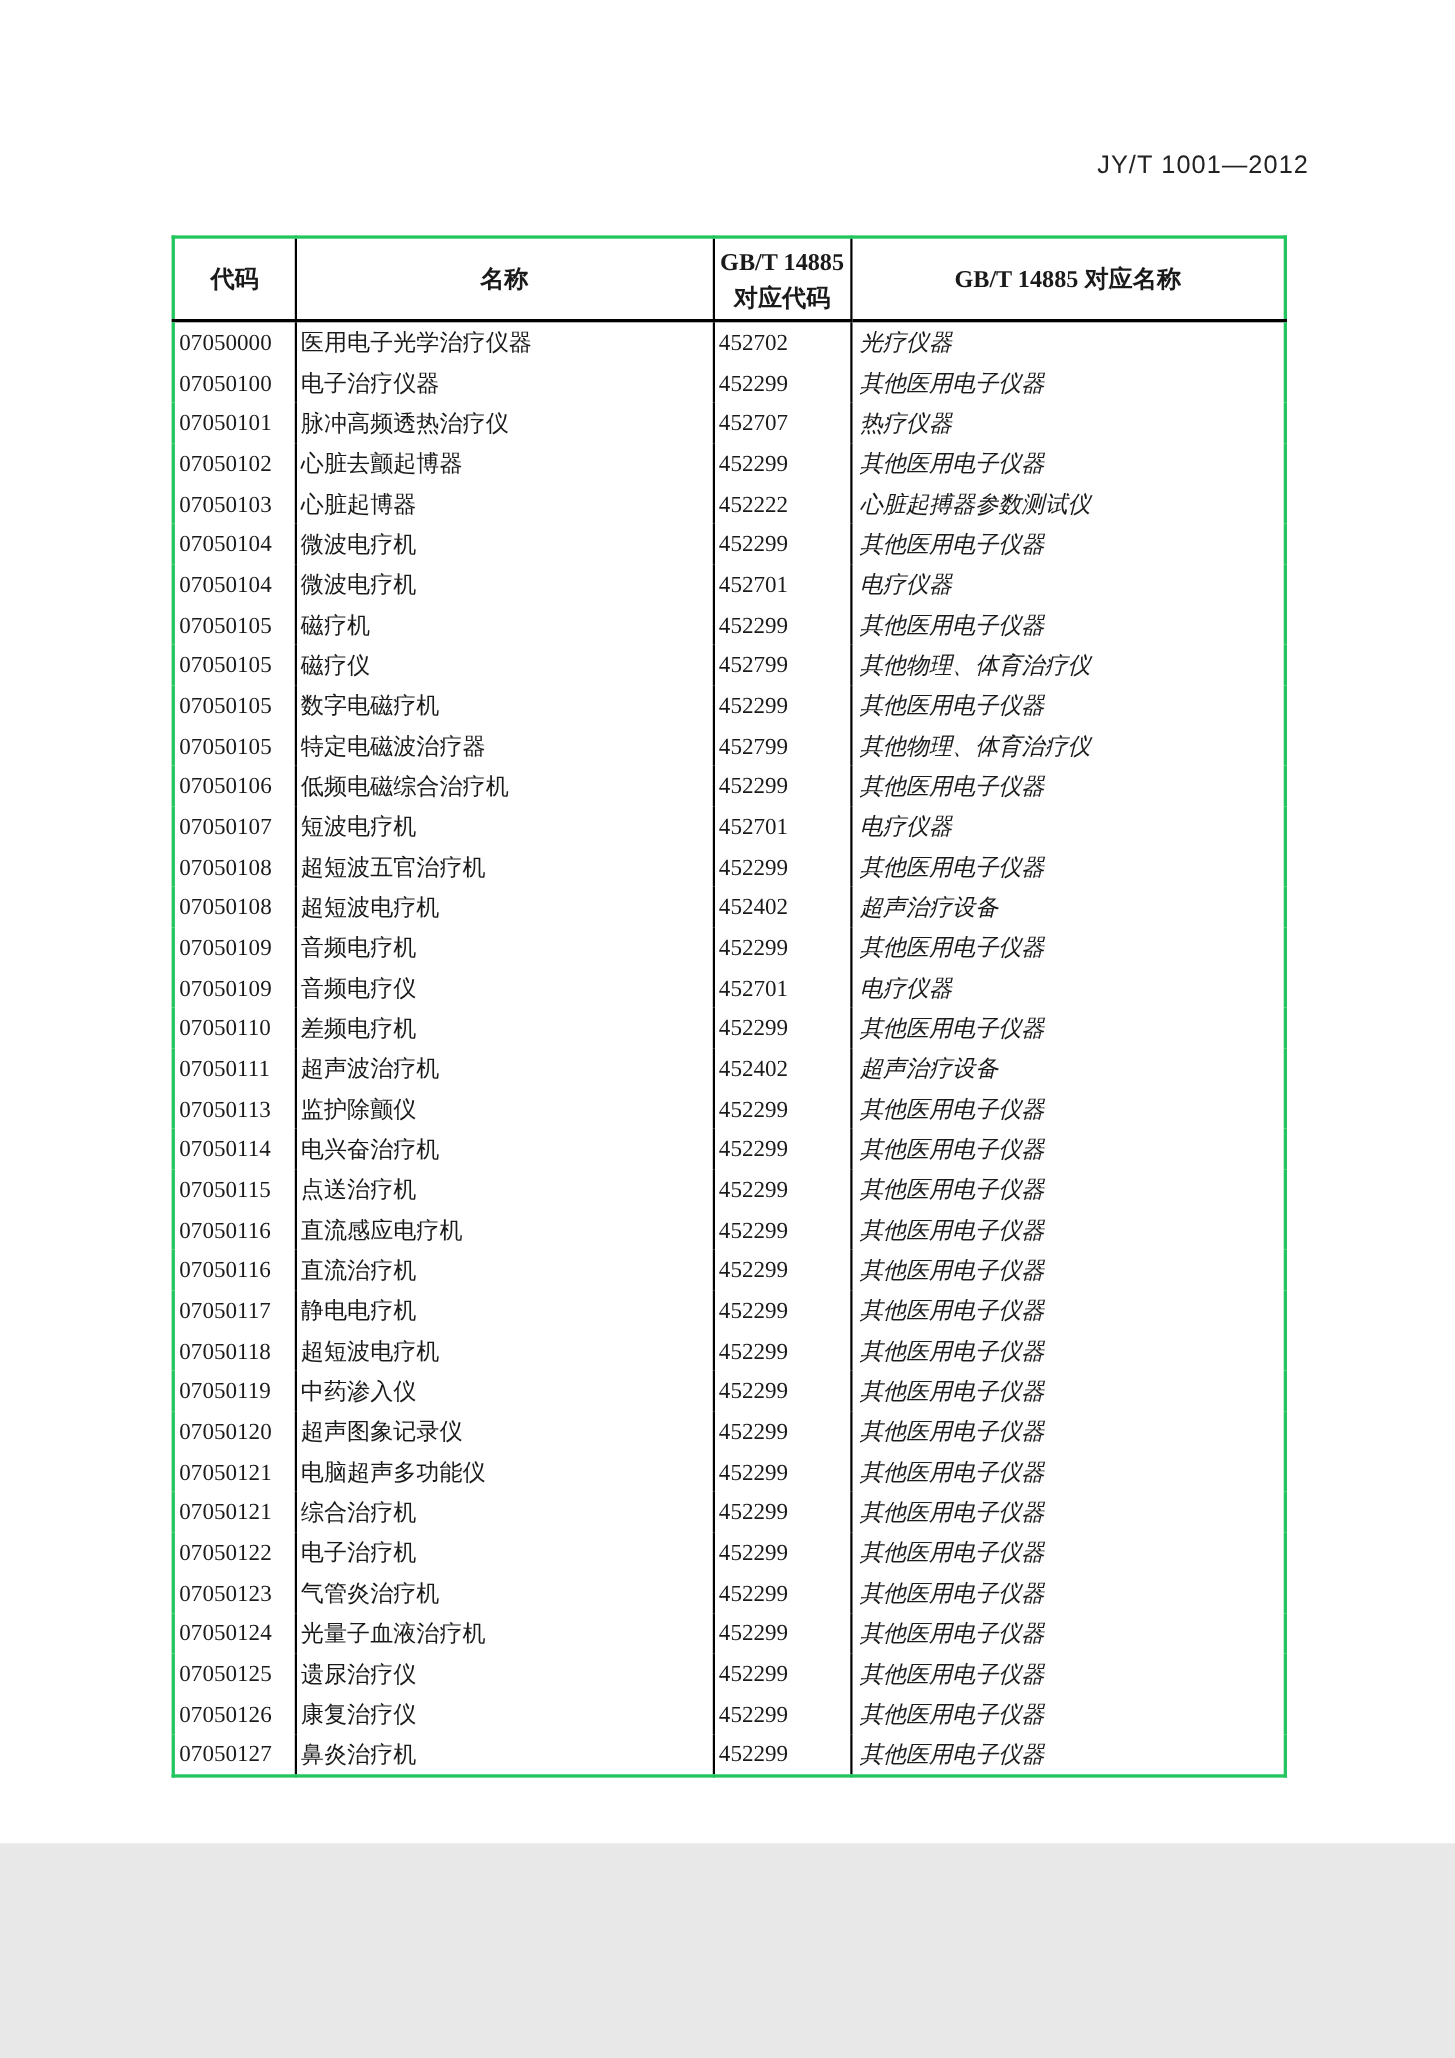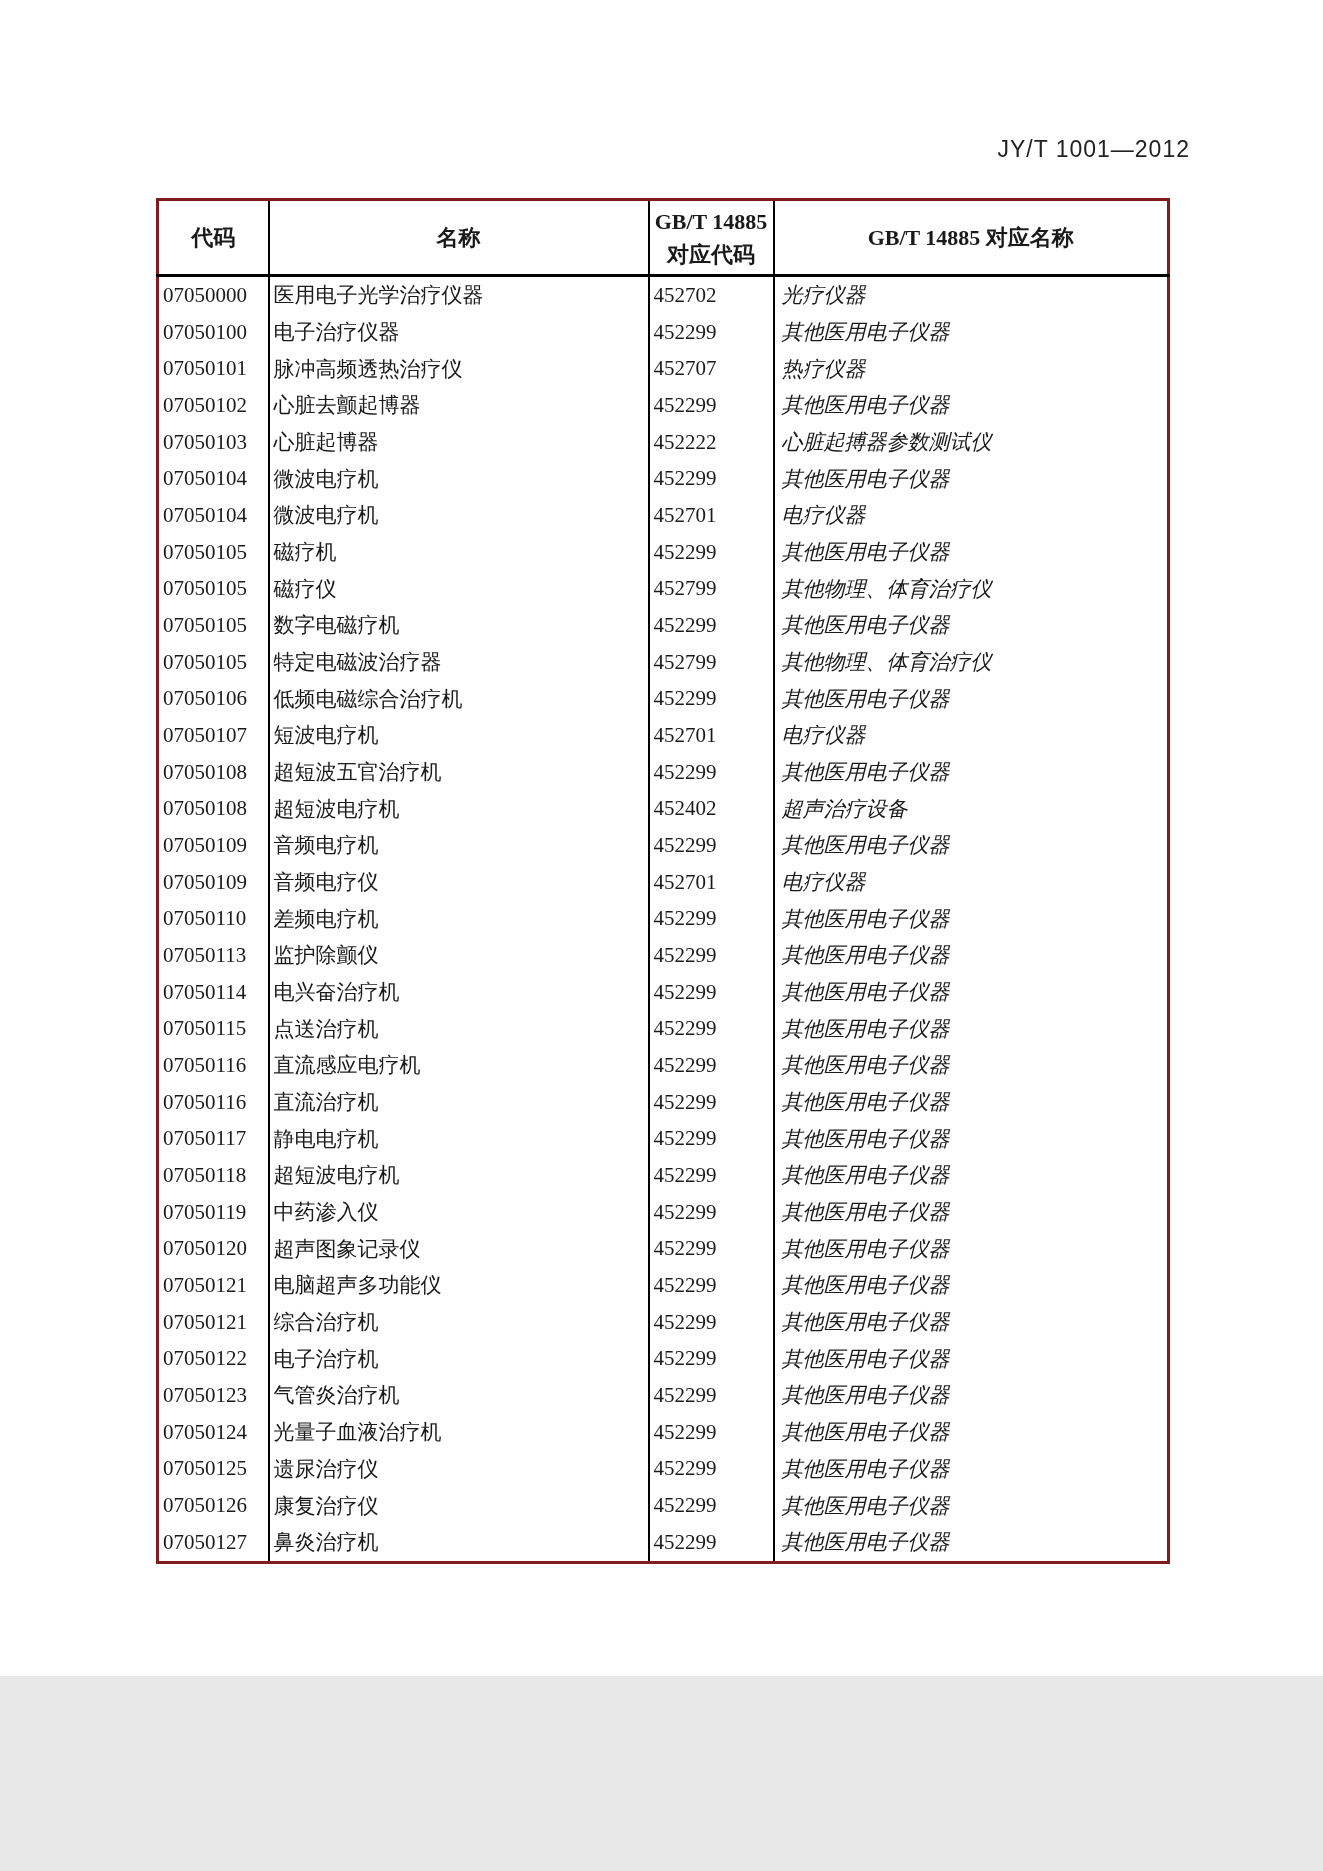--- a/index.html
+++ b/index.html
@@ -22,25 +22,25 @@
     top: 136px;
     right: 133px;
     font-family: "Liberation Sans", "DejaVu Sans", sans-serif;
     font-size: 23px;
     letter-spacing: 1px;
     color: #222;
   }
   .data-table {
     position: absolute;
     left: 156px;
-    top: 198px;
+    top: 214px;
     width: 1011px;
     border-collapse: collapse;
     table-layout: fixed;
-    border: 3px solid #7f1d1d;
+    border: 3px solid #22c55e;
     font-size: 21px;
   }
   .data-table col.col-code      { width: 111px; }
   .data-table col.col-name      { width: 380px; }
   .data-table col.col-gbt-code  { width: 125px; }
   .data-table col.col-gbt-name  { width: 395px; }
   .data-table thead th {
     border-left: 2px solid #000;
     border-bottom: 3px solid #000;
     height: 73px;
@@ -204,20 +204,26 @@
           <td class="c2">452701</td>
           <td class="c3">电疗仪器</td>
         </tr>
         <tr>
           <td class="c0">07050110</td>
           <td class="c1">差频电疗机</td>
           <td class="c2">452299</td>
           <td class="c3">其他医用电子仪器</td>
         </tr>
         <tr>
+          <td class="c0">07050111</td>
+          <td class="c1">超声波治疗机</td>
+          <td class="c2">452402</td>
+          <td class="c3">超声治疗设备</td>
+        </tr>
+        <tr>
           <td class="c0">07050113</td>
           <td class="c1">监护除颤仪</td>
           <td class="c2">452299</td>
           <td class="c3">其他医用电子仪器</td>
         </tr>
         <tr>
           <td class="c0">07050114</td>
           <td class="c1">电兴奋治疗机</td>
           <td class="c2">452299</td>
           <td class="c3">其他医用电子仪器</td>

